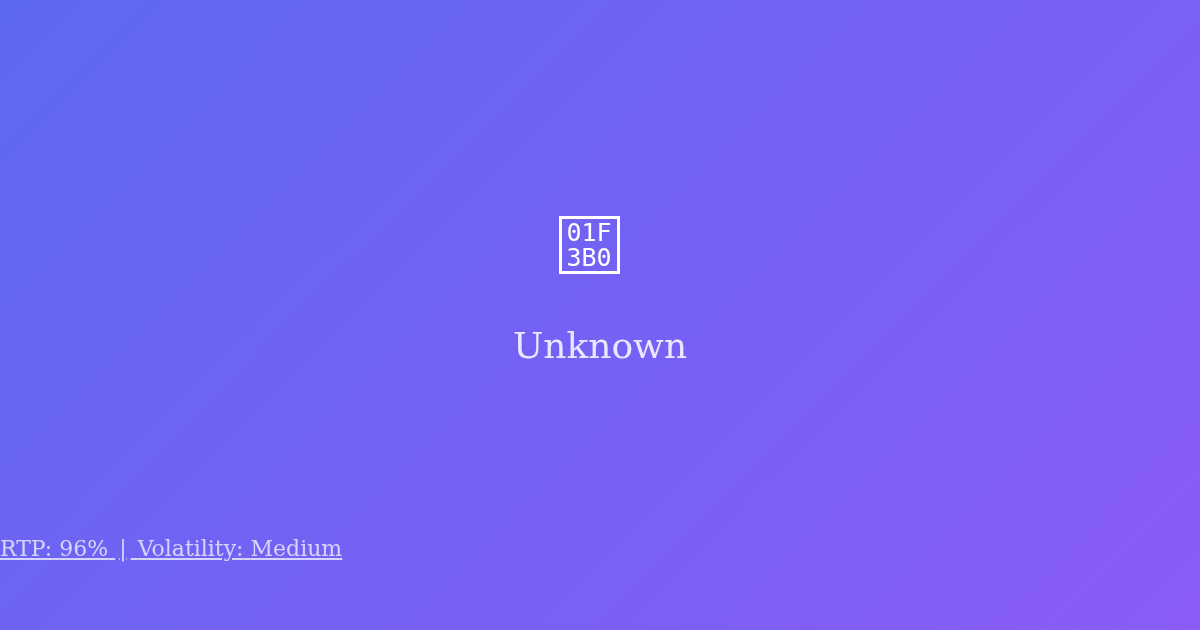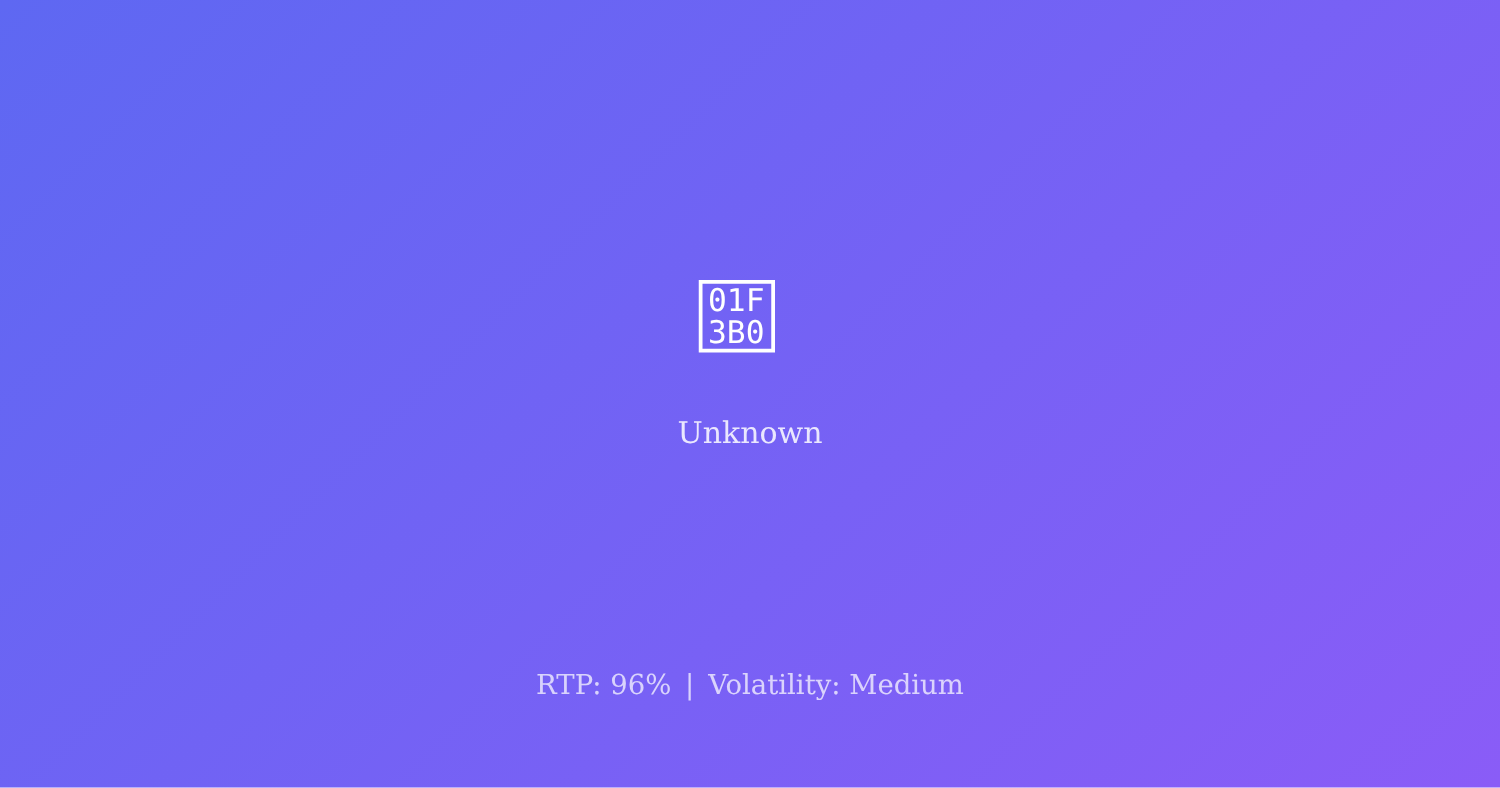--- a/index.html
+++ b/index.html
@@ -77,37 +77,37 @@
     font-size: 72px;
     line-height: 1.1;
     color: #ffffff;
     letter-spacing: 0.5px;
   }
 
   #subtitle {
     margin-top: 42px;
     font-family: "DejaVu Serif", "Liberation Serif", serif;
     font-weight: 400;
-    font-size: 24px;
+    font-size: 36px;
     line-height: 1.2;
     color: rgba(255, 255, 255, 0.85);
   }
 
   
   #footer-meta {
     position: absolute;
     left: 0;
     right: 0;
     bottom: 68px;
-    text-align: center;
     font-family: "DejaVu Serif", "Liberation Serif", serif;
     font-weight: 400;
     font-size: 22px;
     line-height: 1.2;
     color: rgba(255, 255, 255, 0.72);
+    text-decoration: underline;
   }
   #footer-meta .meta-sep {
     padding: 0 4px;
   }
 </style>
 </head>
 <body>
 
 <div id="og-card">
 

